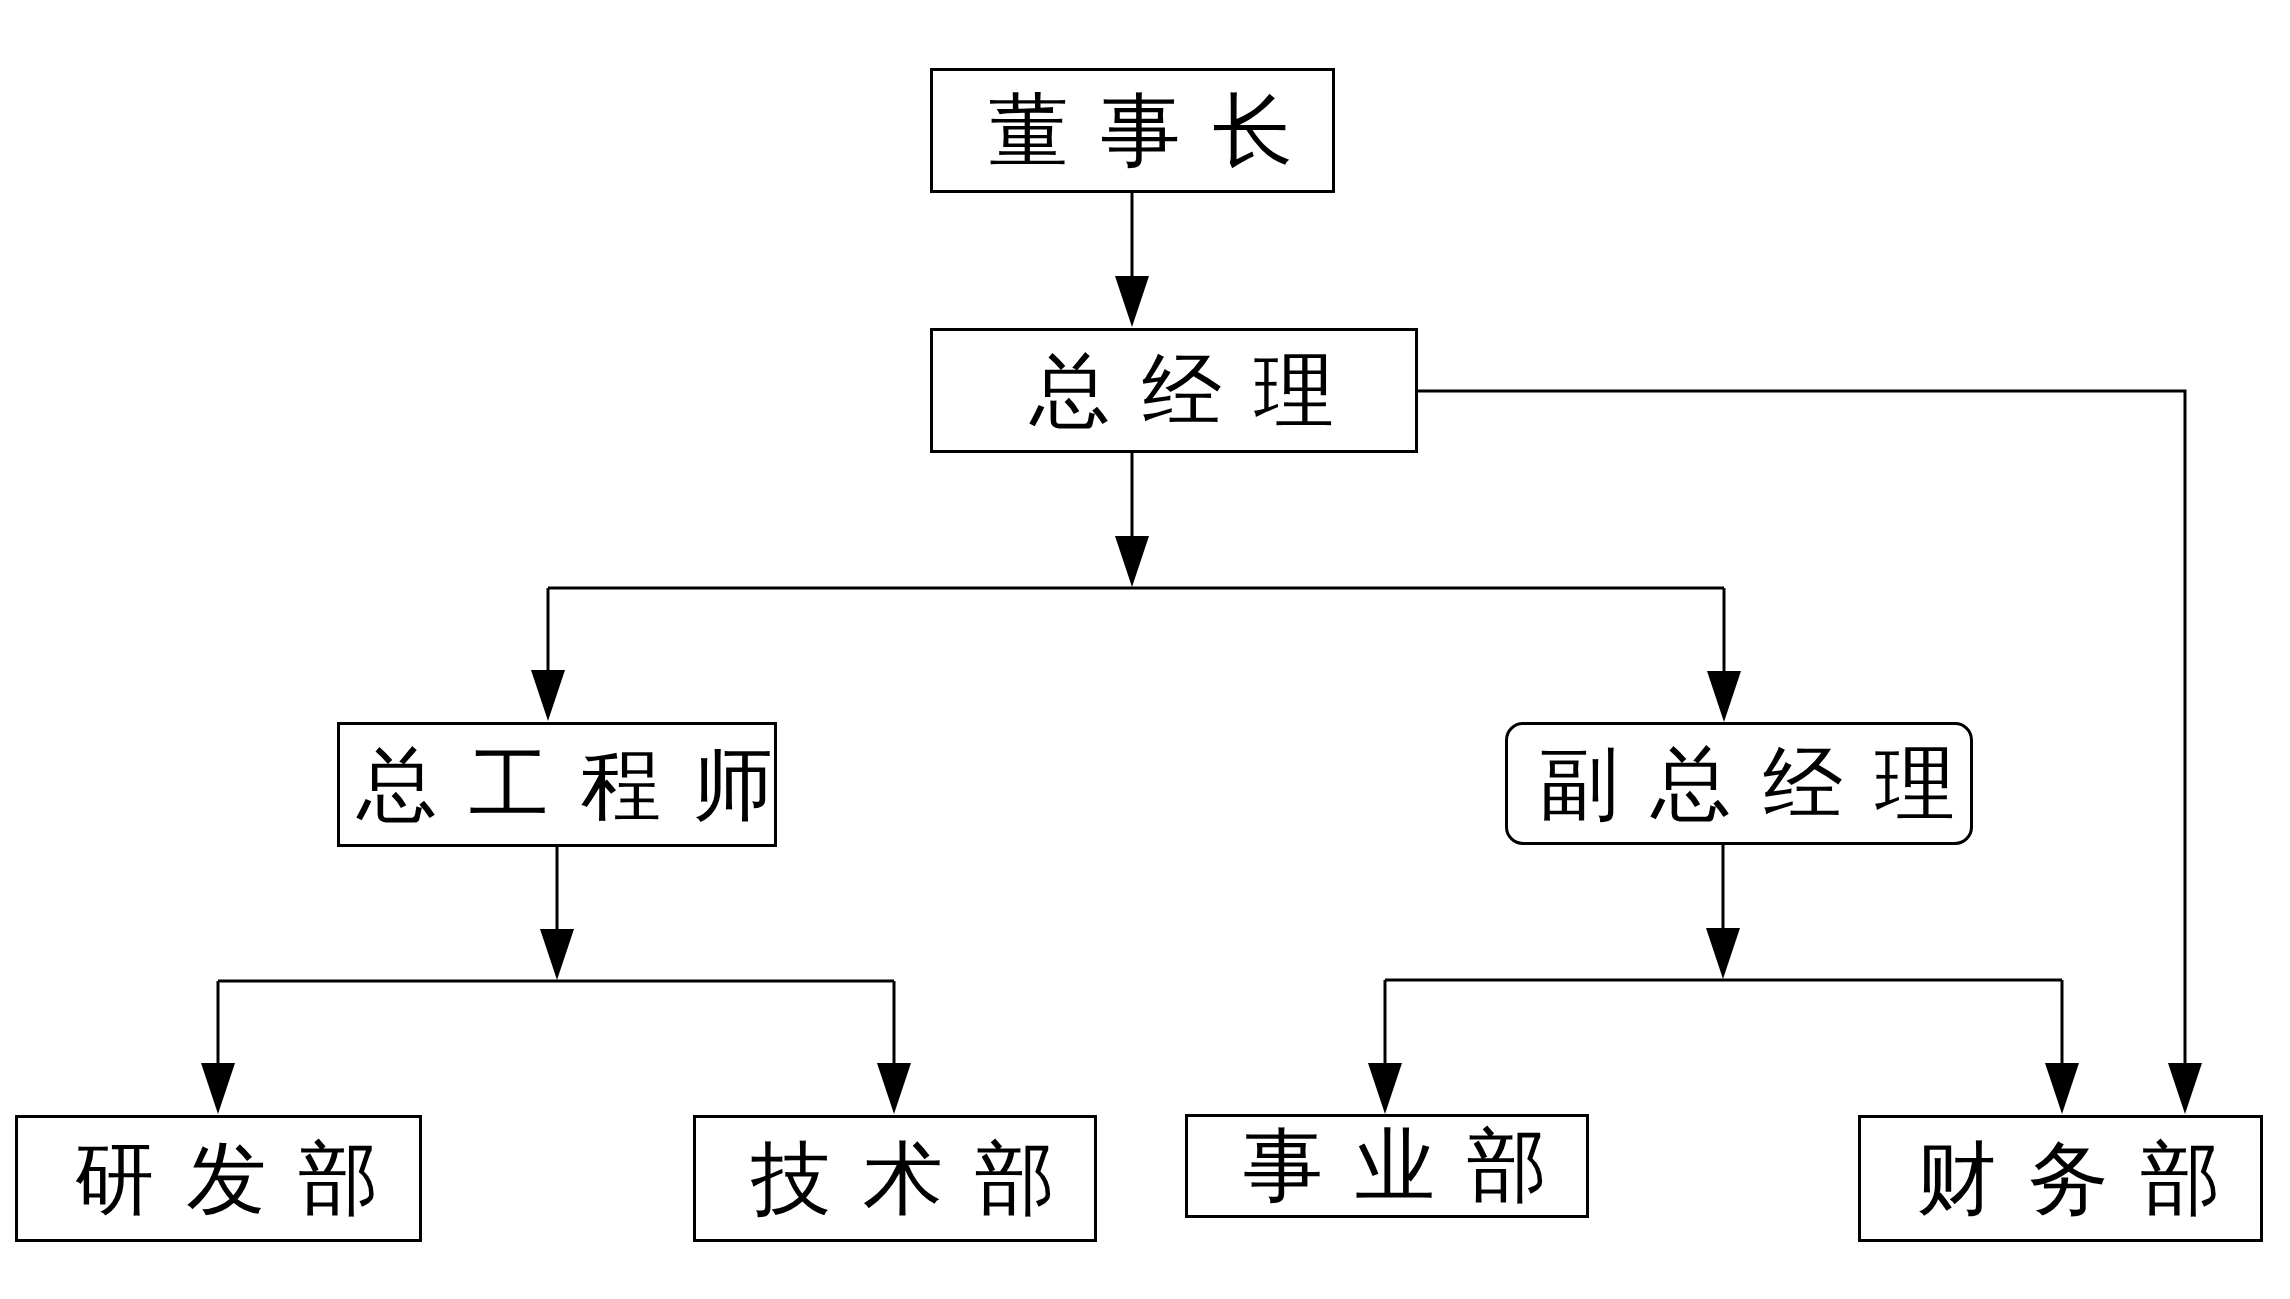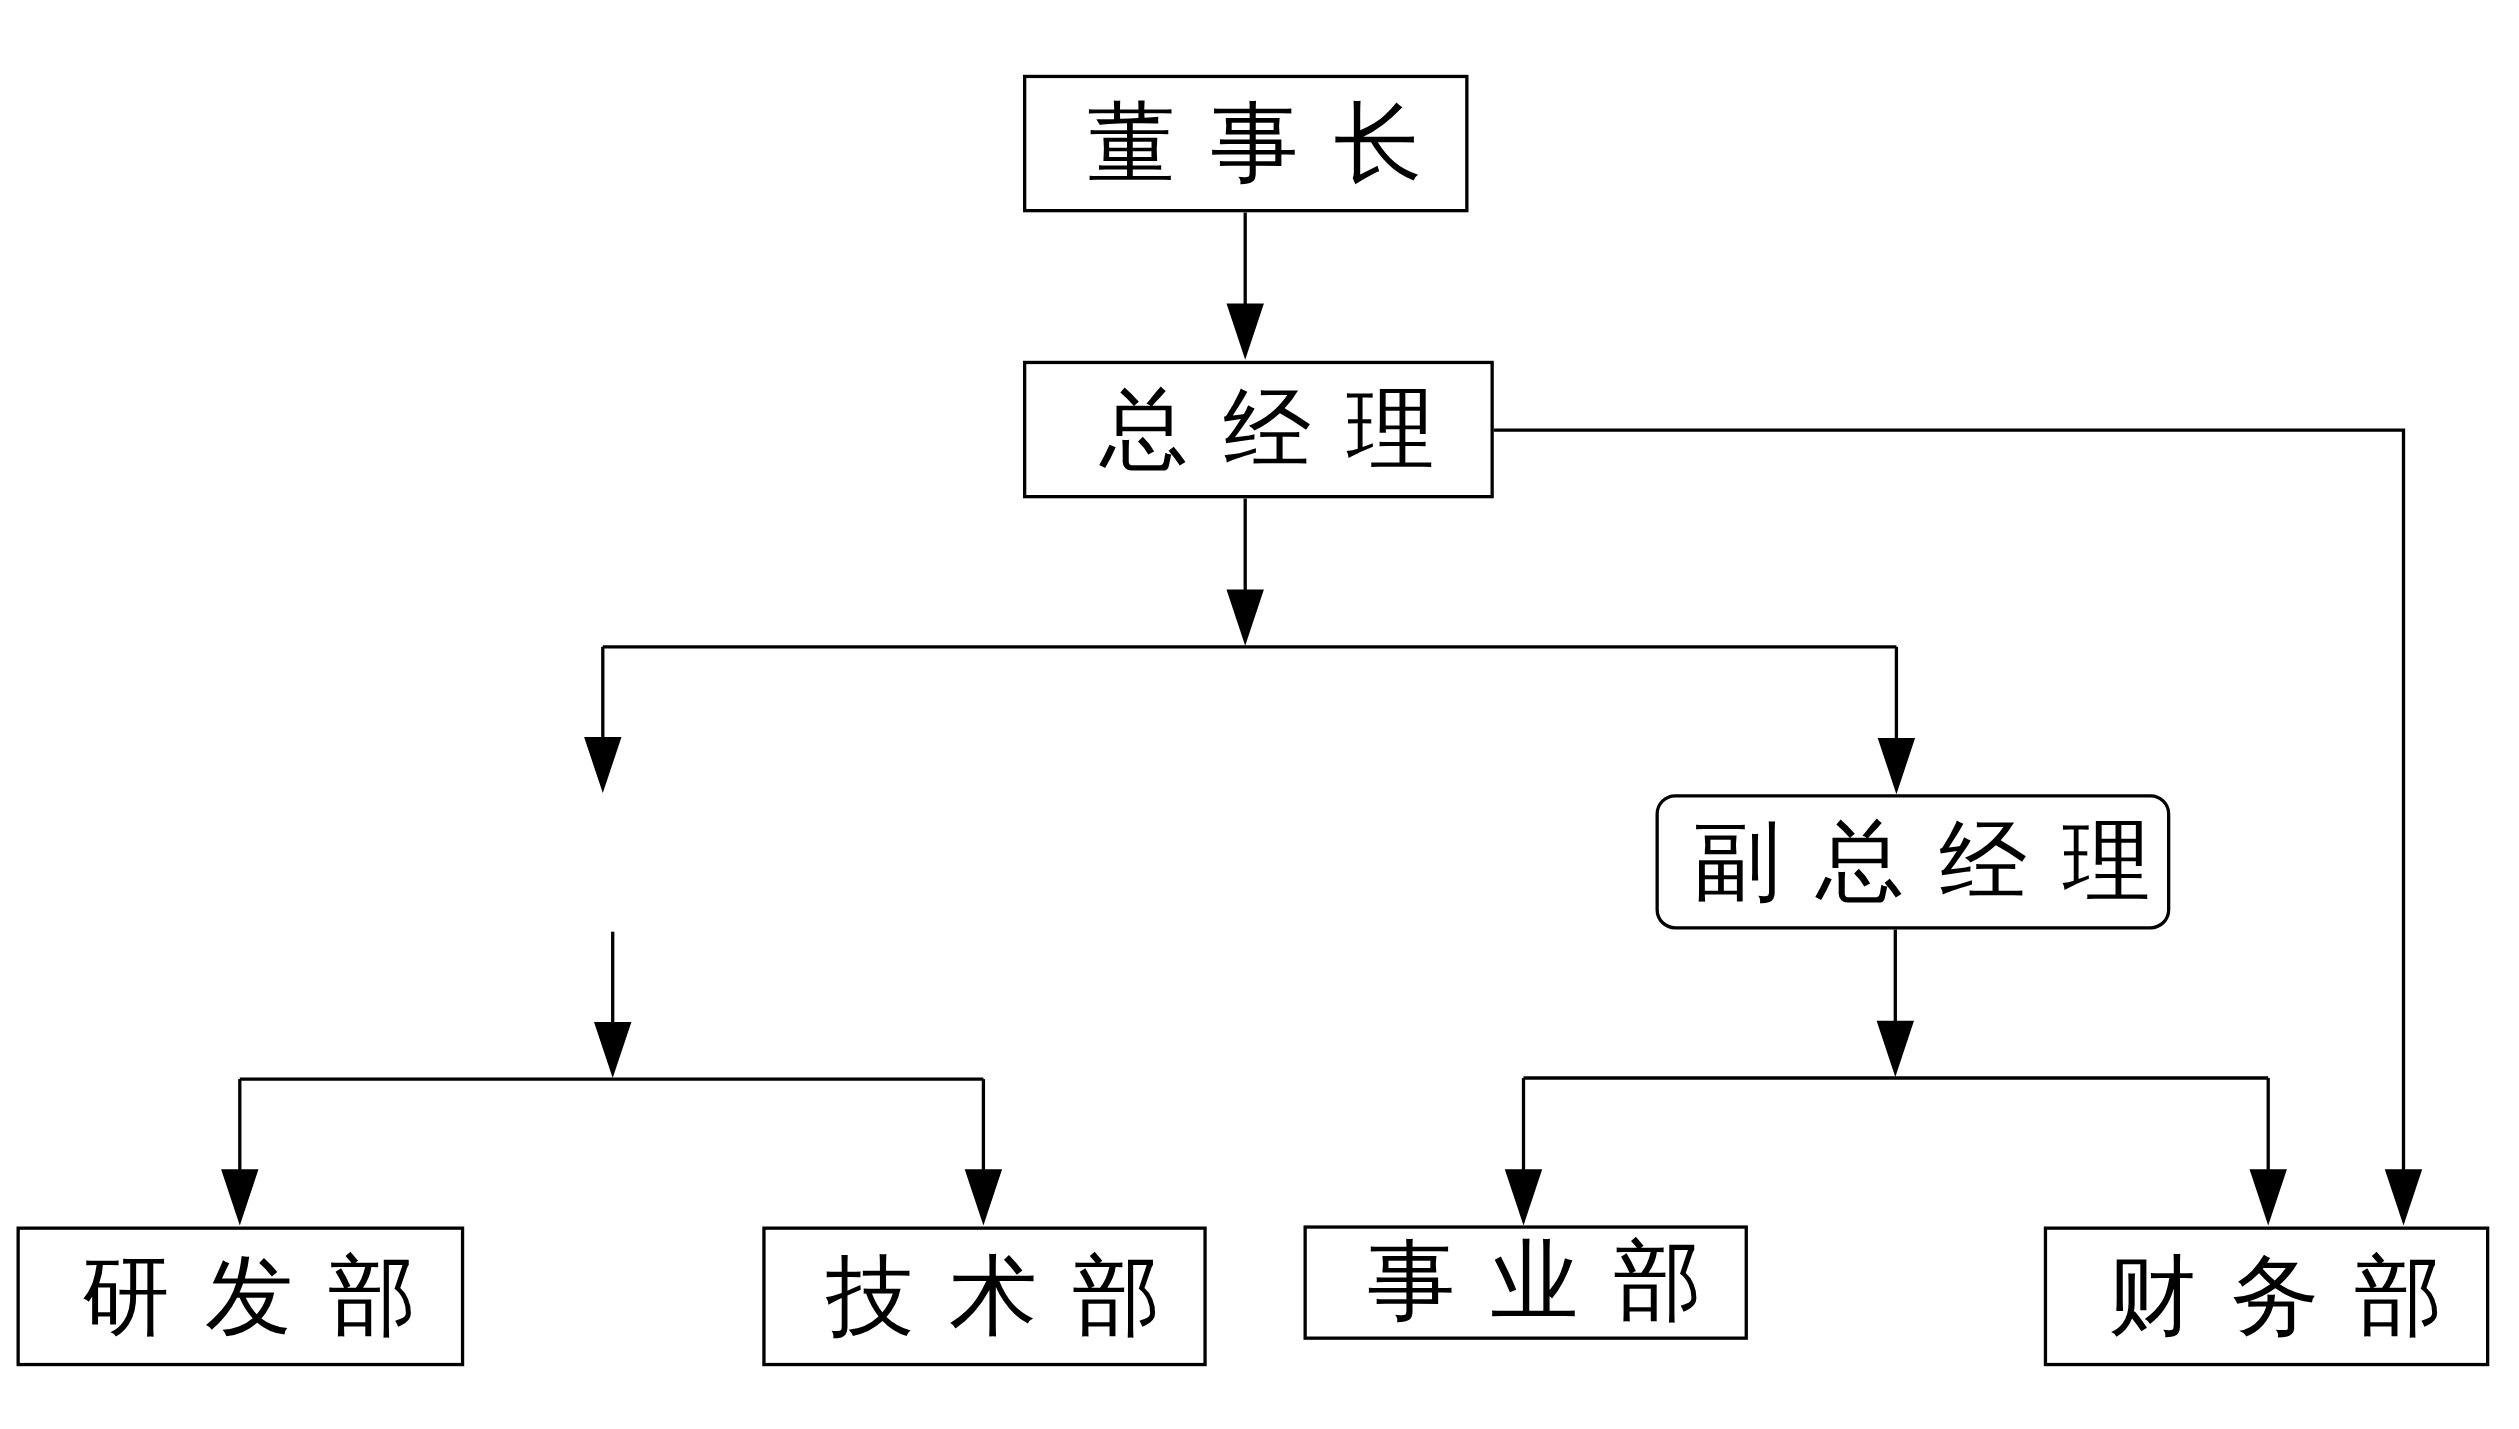--- a/index.html
+++ b/index.html
@@ -35,21 +35,21 @@
   .node-label {
     font-size: 80px;
     color: #000000;
     letter-spacing: 0.40em;
     margin-right: -0.40em;
     white-space: nowrap;
     line-height: 1;
   }
   
   .n-chairman  { left: 930px;  top: 68px;   width: 405px; height: 125px; }
-  .n-gm        { left: 930px;  top: 328px;  width: 428px; height: 125px; }
+  .n-gm        { left: 930px;  top: 328px;  width: 488px; height: 125px; }
   .n-ce        { left: 337px;  top: 722px;  width: 440px; height: 125px; }
   .n-dgm       { left: 1505px; top: 722px;  width: 468px; height: 123px; border-radius: 18px; }
   .n-rd        { left: 15px;   top: 1115px; width: 407px; height: 127px; }
   .n-tech      { left: 693px;  top: 1115px; width: 404px; height: 127px; }
   .n-biz       { left: 1185px; top: 1114px; width: 404px; height: 104px; }
   .n-fin       { left: 1858px; top: 1115px; width: 405px; height: 127px; }
   line, polyline {
     stroke: #000000;
     stroke-width: 3;
     fill: none;
@@ -135,20 +135,23 @@
   </svg>
 
   <div class="node n-chairman">
     <span class="node-label">董事长</span>
   </div>
 
   <div class="node n-gm">
     <span class="node-label">总经理</span>
   </div>
 
+  <div class="node n-ce">
+    <span class="node-label">总工程师</span>
+  </div>
 
   <div class="node n-dgm">
     <span class="node-label">副总经理</span>
   </div>
 
   <div class="node n-rd">
     <span class="node-label">研发部</span>
   </div>
 
   <div class="node n-tech">

